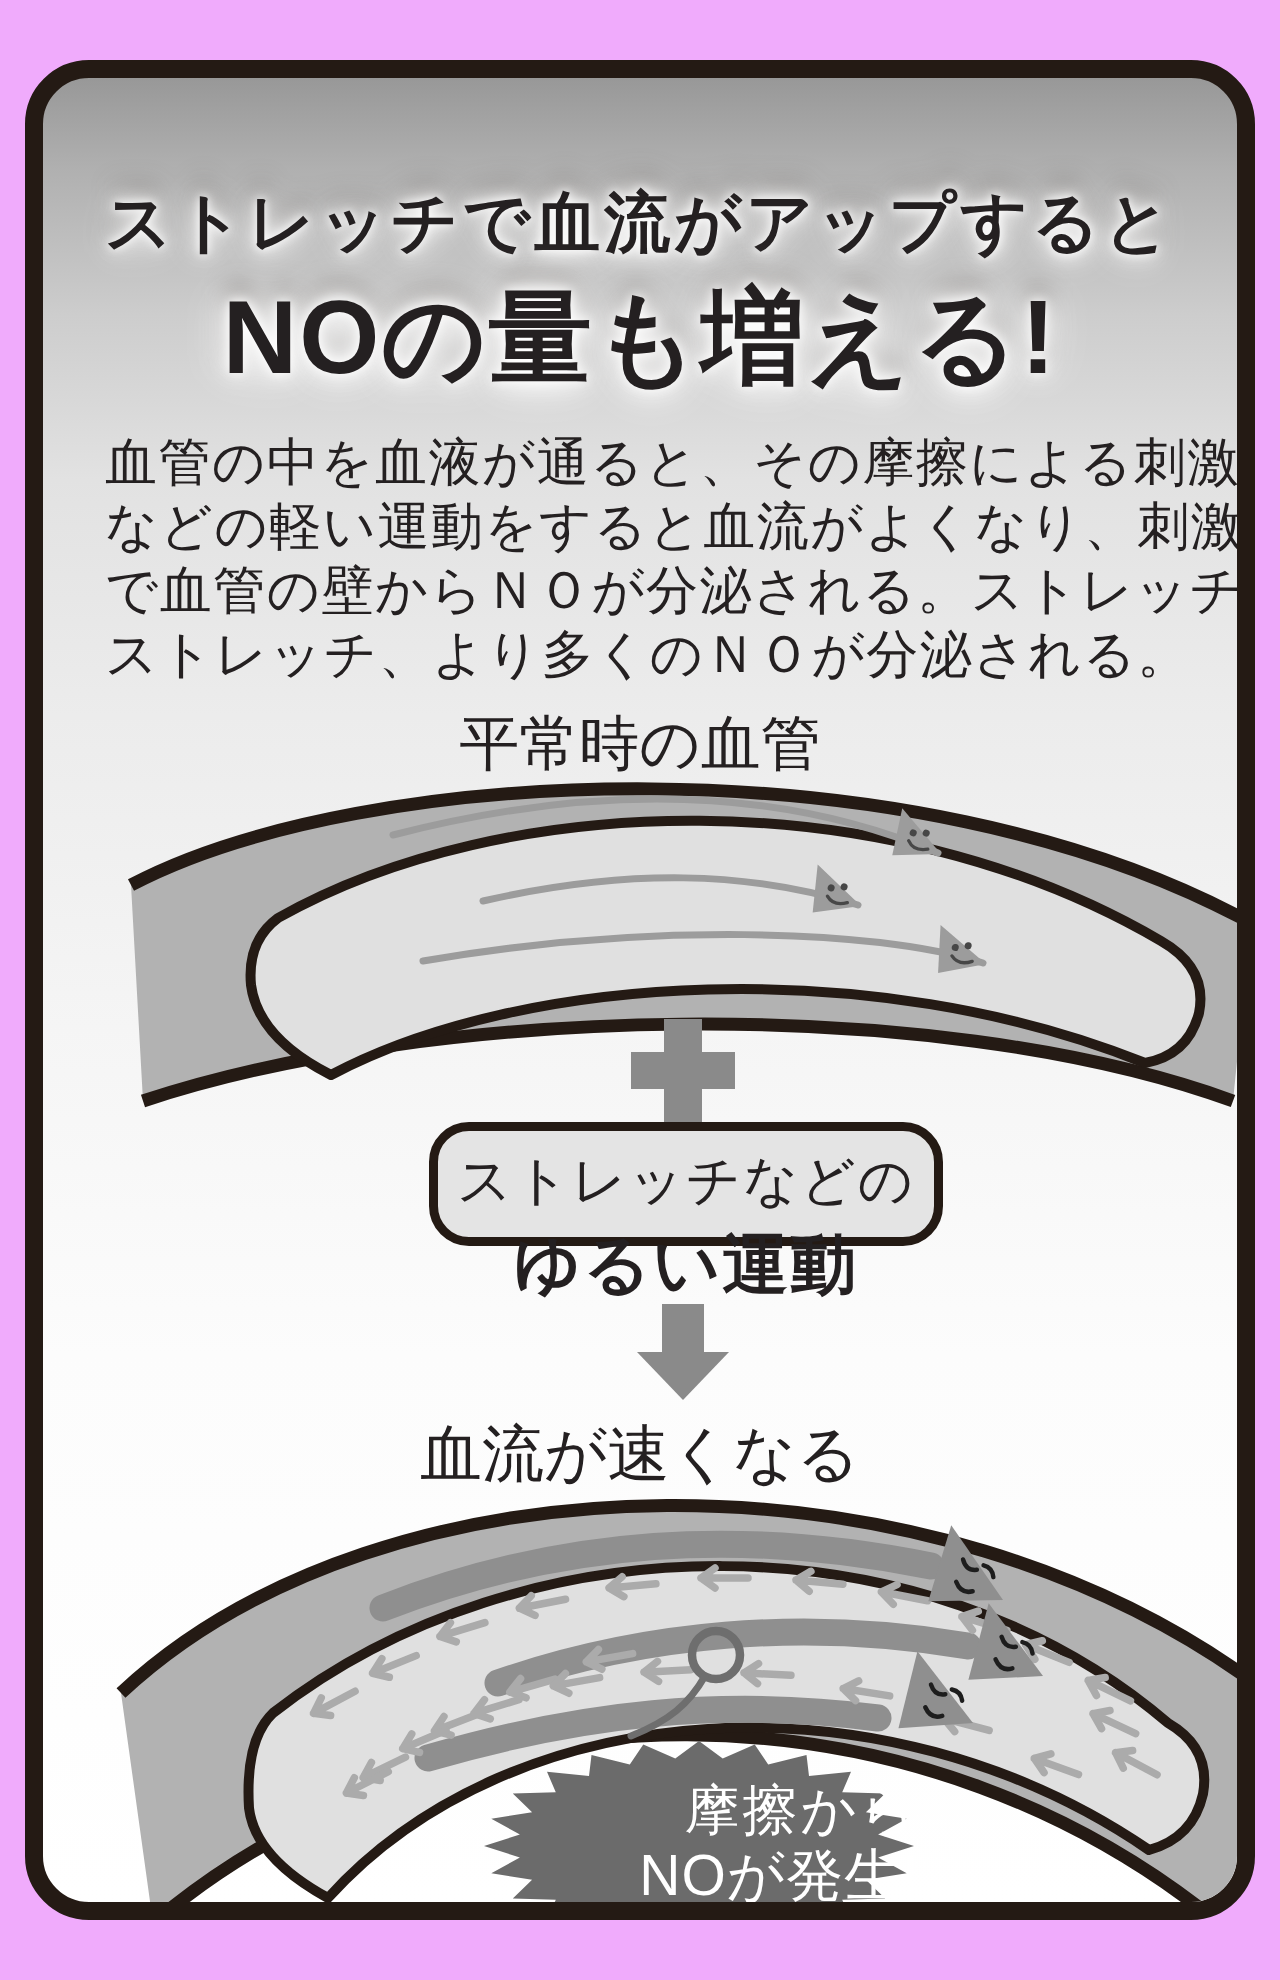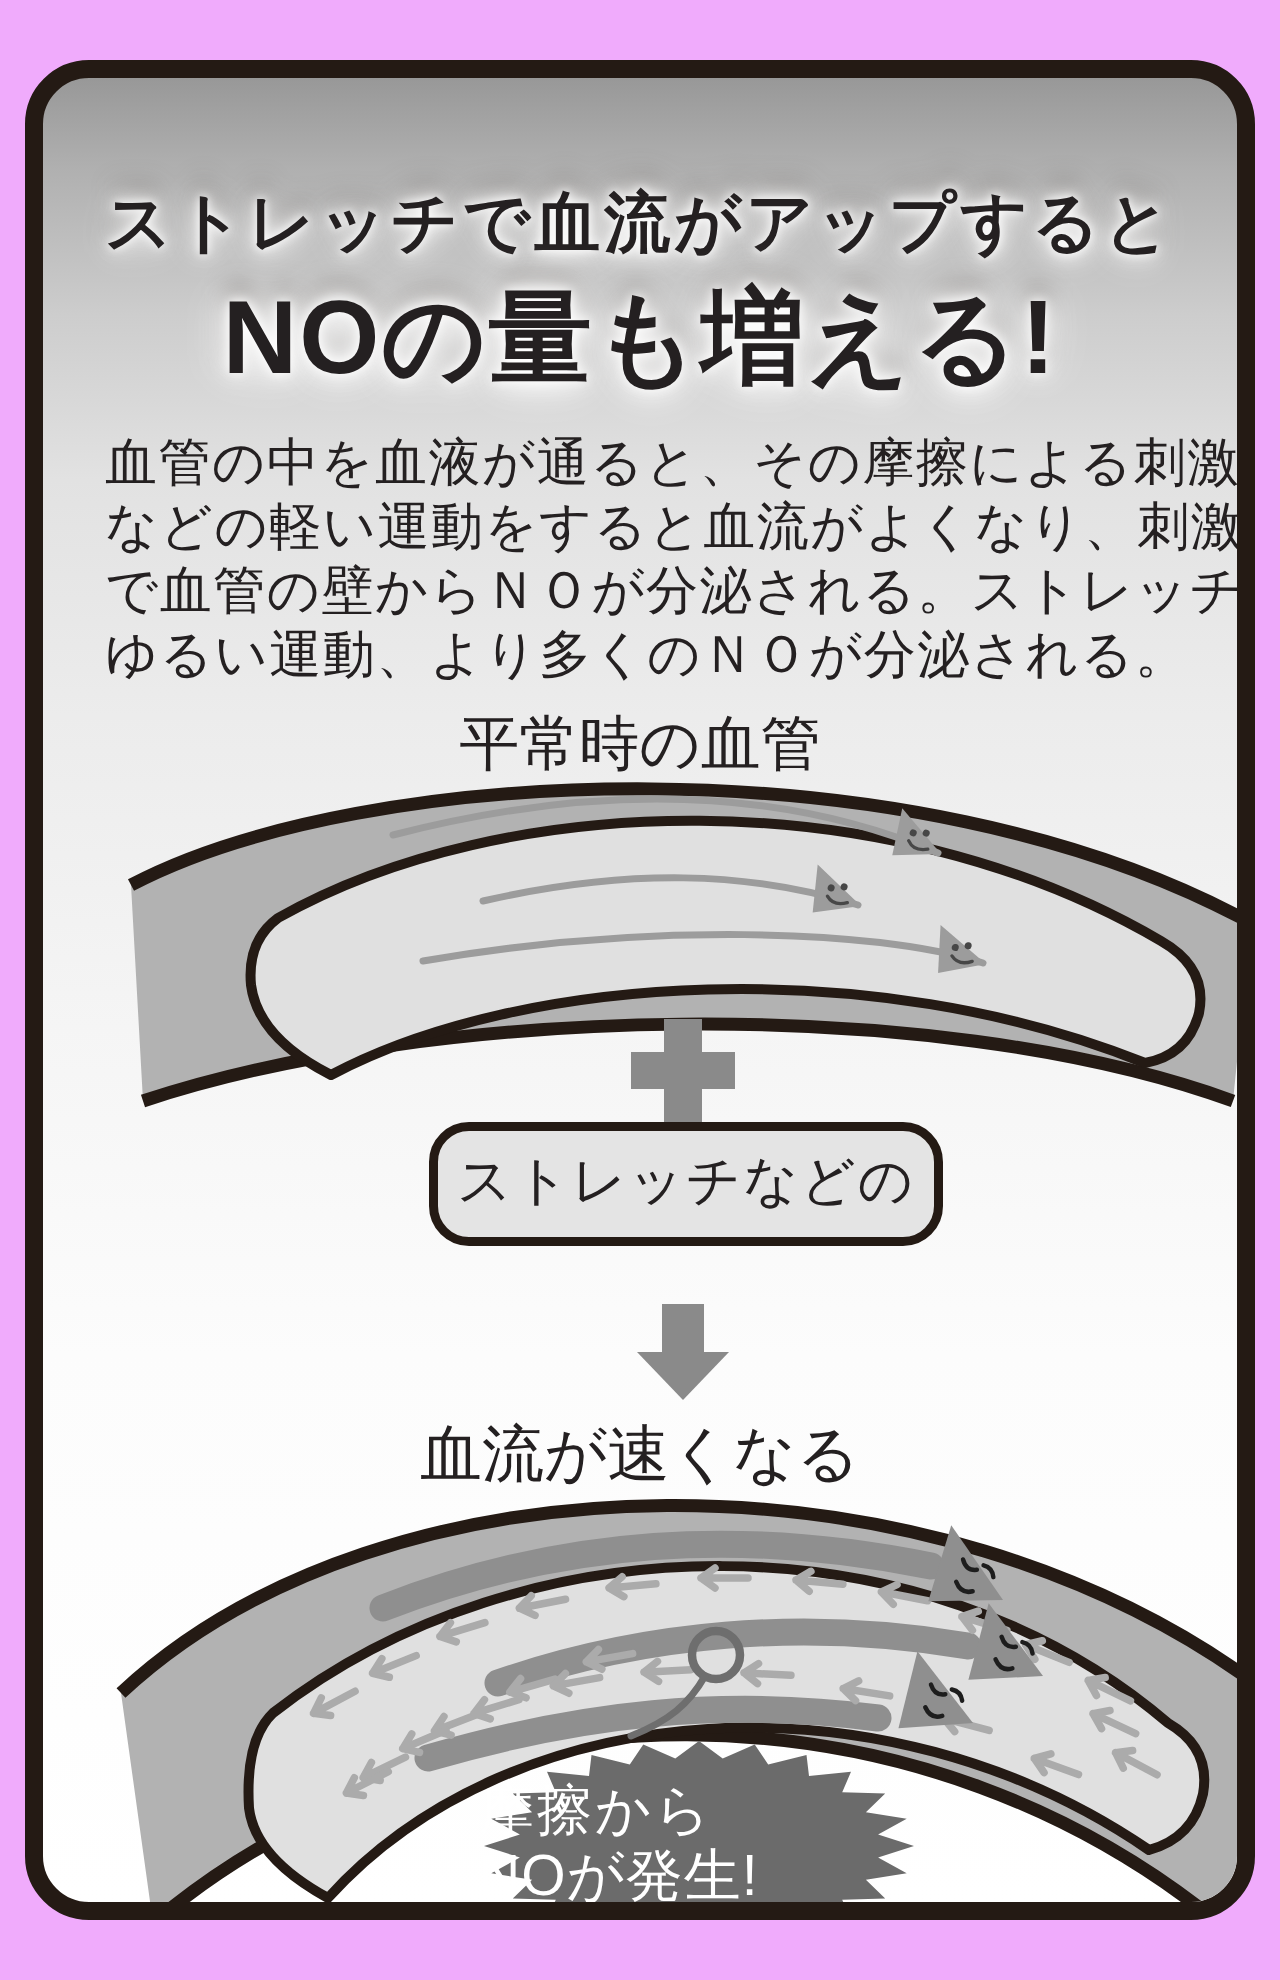--- a/index.html
+++ b/index.html
@@ -53,40 +53,40 @@
     border:9px solid #241a14;border-radius:40px;background:#e4e4e4;text-align:center;color:#242021;}
   .pbox .l1{margin-top:14px;font-size:54px;font-weight:500;letter-spacing:2px;}
   .pbox .l2{margin-top:2px;font-size:66px;font-weight:700;letter-spacing:2px;}
 
   
   .da-shaft{position:absolute;left:619px;top:1226px;width:42px;height:50px;background:#8a8a8a;}
   .da-head{position:absolute;left:594px;top:1274px;width:0;height:0;
     border-left:46px solid transparent;border-right:46px solid transparent;border-top:48px solid #8a8a8a;}
 
   
-  .burst-text{position:absolute;left:436px;top:1700px;width:440px;text-align:left;color:#ffffff;line-height:65px;}
+  .burst-text{position:absolute;left:436px;top:1700px;width:440px;text-align:right;color:#ffffff;line-height:65px;}
   .burst-text .b1{font-size:55px;font-weight:500;letter-spacing:3px;}
   .burst-text .b2{font-size:57px;font-weight:400;letter-spacing:1px;}
 </style>
 </head>
 <body>
 
 <div class="canvas">
   <div class="frame">
 
     <div class="smudge s1">ストレッチで血流がアップすると</div>
     <div class="smudge s2">NOの量も増える!</div>
     <h1 class="ctext title1">ストレッチで血流がアップすると</h1>
     <h2 class="ctext title2">NOの量も増える!</h2>
 
     <div class="desc">
       <div>血管の中を血液が通ると、その摩擦による刺激</div>
       <div>などの軽い運動をすると血流がよくなり、刺激</div>
       <div>で血管の壁からＮＯが分泌される。ストレッチ</div>
-      <div>ゆるい運動、より多くのＮＯが分泌される。</div>
+      <div>ストレッチ、より多くのＮＯが分泌される。</div>
     </div>
 
     <div class="ctext headN">平常時の血管</div>
 
     <svg class="v1" width="1200" height="500" viewBox="0 0 1200 500">
       <defs>
         <g id="hS">
           <polygon points="0,0 -54,-26 -44,21" fill="#9c9c9c"></polygon>
           <circle cx="-34" cy="-8" r="3.5" fill="#474747"></circle>
           <circle cx="-22" cy="-13" r="3.5" fill="#474747"></circle>
@@ -109,20 +109,21 @@
       </g>
     </svg>
 
     <div>
       <div class="plusbar plus-h"></div>
       <div class="plusbar plus-v"></div>
     </div>
 
     <div class="pbox">
       <div class="l1">ストレッチなどの</div>
+      <div class="l2">ゆるい運動</div>
     </div>
 
     <div>
       <div class="da-shaft"></div>
       <div class="da-head"></div>
     </div>
 
     <div class="ctext headF">血流が速くなる</div>
 
     <svg class="v2" width="1210" height="500" viewBox="0 0 1210 500">

